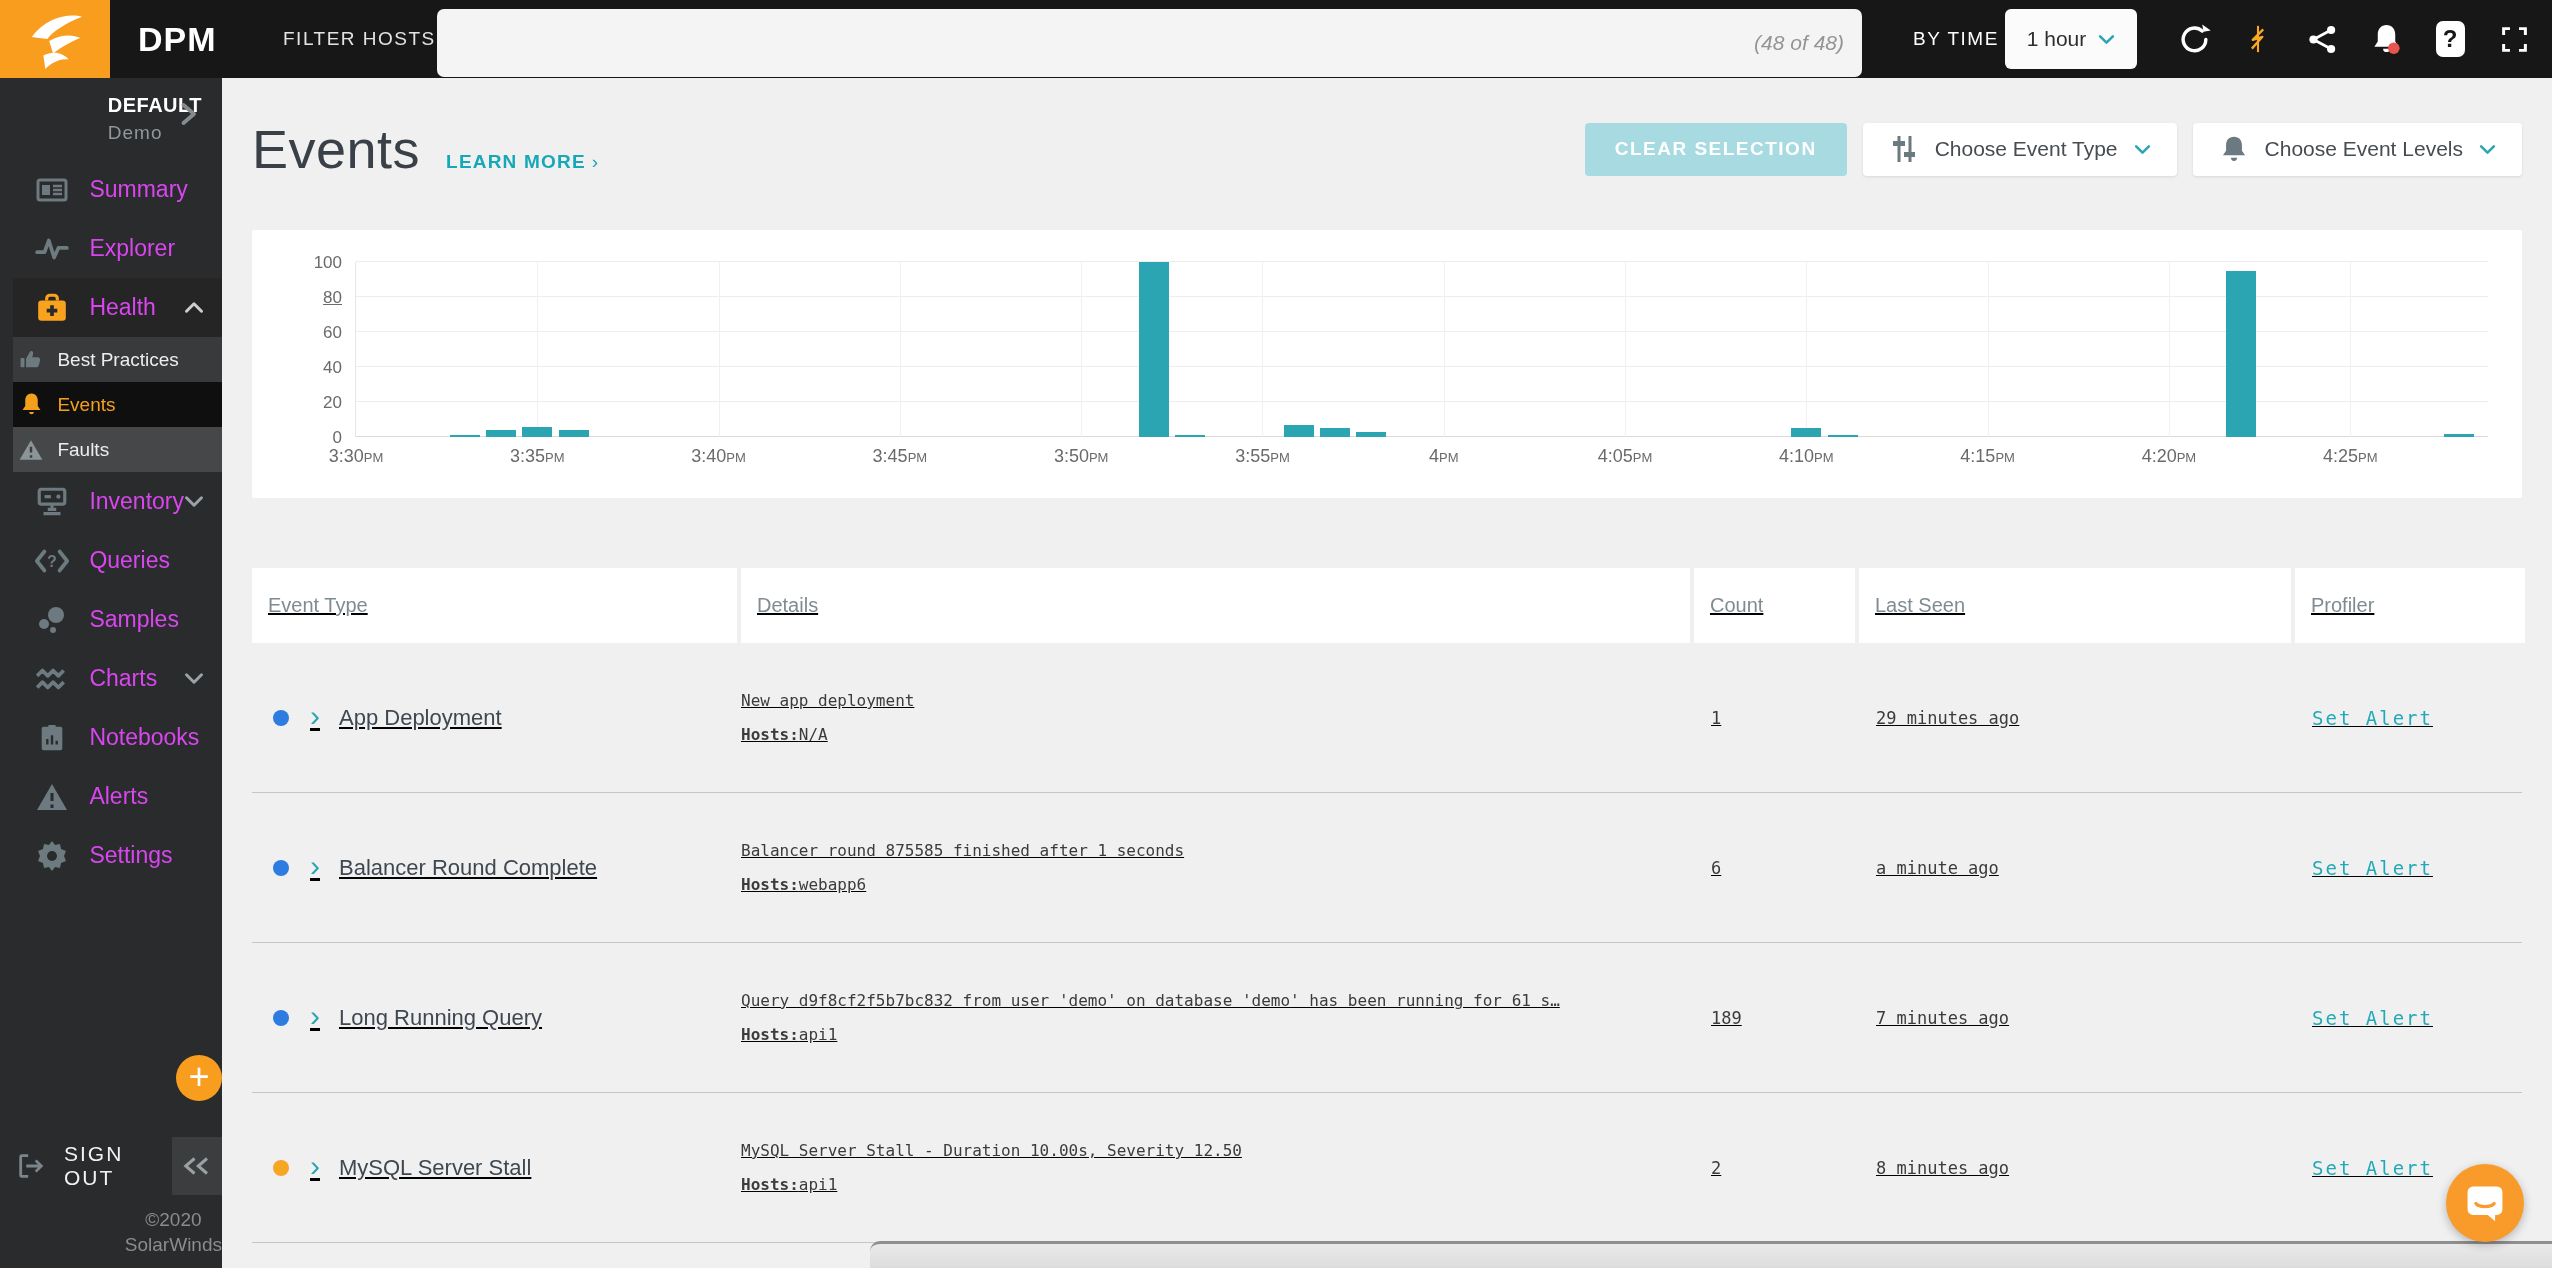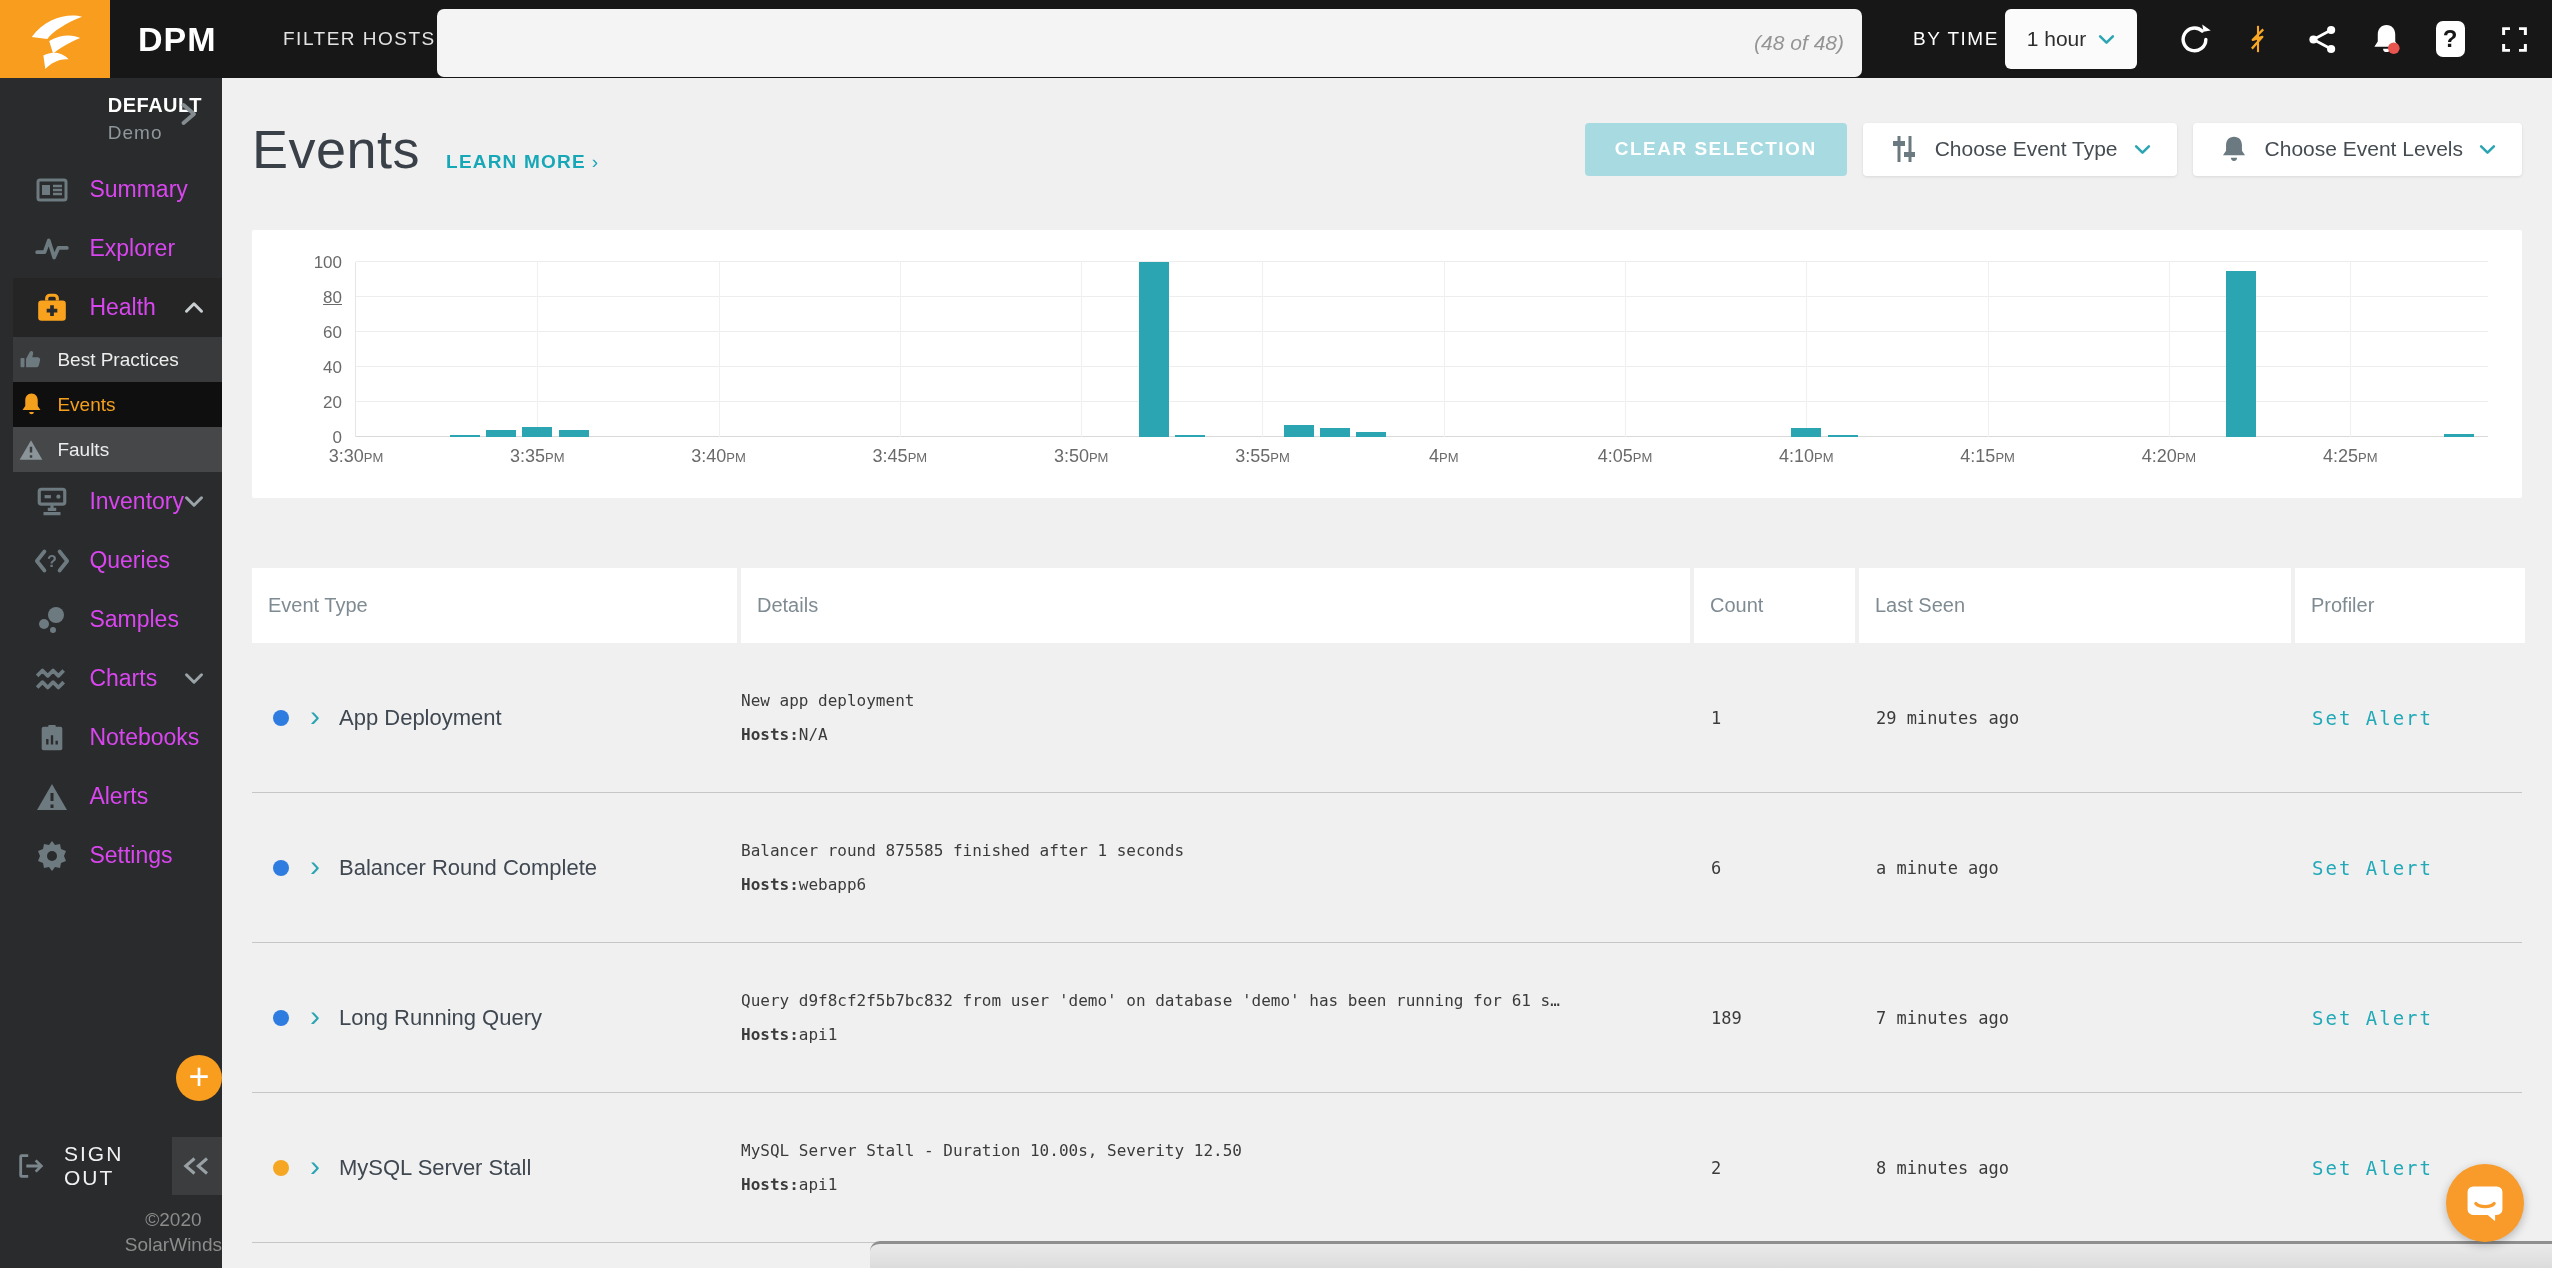--- a/index.html
+++ b/index.html
@@ -67,21 +67,21 @@
   .plot{position:absolute;left:103px;top:32px;width:2132px;height:175px;border-left:1px solid #e6e6e6;}
   .hgrid{position:absolute;left:0;right:0;height:1px;background:#ededed;}
   .hgrid.base{background:#d9d9d9;}
   .vgrid{position:absolute;top:0;bottom:0;width:1px;background:#f0f0f0;}
   .ylab{position:absolute;right:100%;padding-right:14px;font-size:17px;color:#6a6a6a;white-space:nowrap;}
   .xlab{position:absolute;transform:translateX(-50%);font-size:18px;color:#6a6a6a;white-space:nowrap;}
   .xlab .ampm{font-size:13px;}
   .bar{position:absolute;bottom:0;width:30px;background:#2aa5b1;}
 
   
-  .events-table{margin:70px 30px 0 30px;}
+  .events-table{margin:70px 30px 0 30px;text-decoration:underline;}
   .tgrid{display:grid;grid-template-columns:485px 949px 161px 432px 230px;column-gap:4px;}
   .hcell{background:#fff;height:75px;display:flex;align-items:center;padding-left:16px;box-sizing:border-box;font-size:20px;color:#7f8b92;}
   .trow{height:150px;border-bottom:1px solid #c6c6c6;box-sizing:border-box;cursor:pointer;}
   .tcell{display:flex;align-items:center;box-sizing:border-box;}
   .cell-type{padding-left:5px;}
   .dot{width:16px;height:16px;border-radius:50%;flex:none;margin-left:16px;}
   .row-chevron{margin-left:21px;color:#2aa5b1;font-size:30px;line-height:1;font-weight:400;transform:translateY(-2px);}
   .row-name{margin-left:19px;font-size:22px;color:#3f4750;font-weight:500;}
   .cell-details{flex-direction:column;align-items:flex-start;justify-content:center;gap:15px;padding-right:20px;overflow:hidden;}
   .detail-line{font-size:16px;color:#3b3b3b;white-space:nowrap;}

